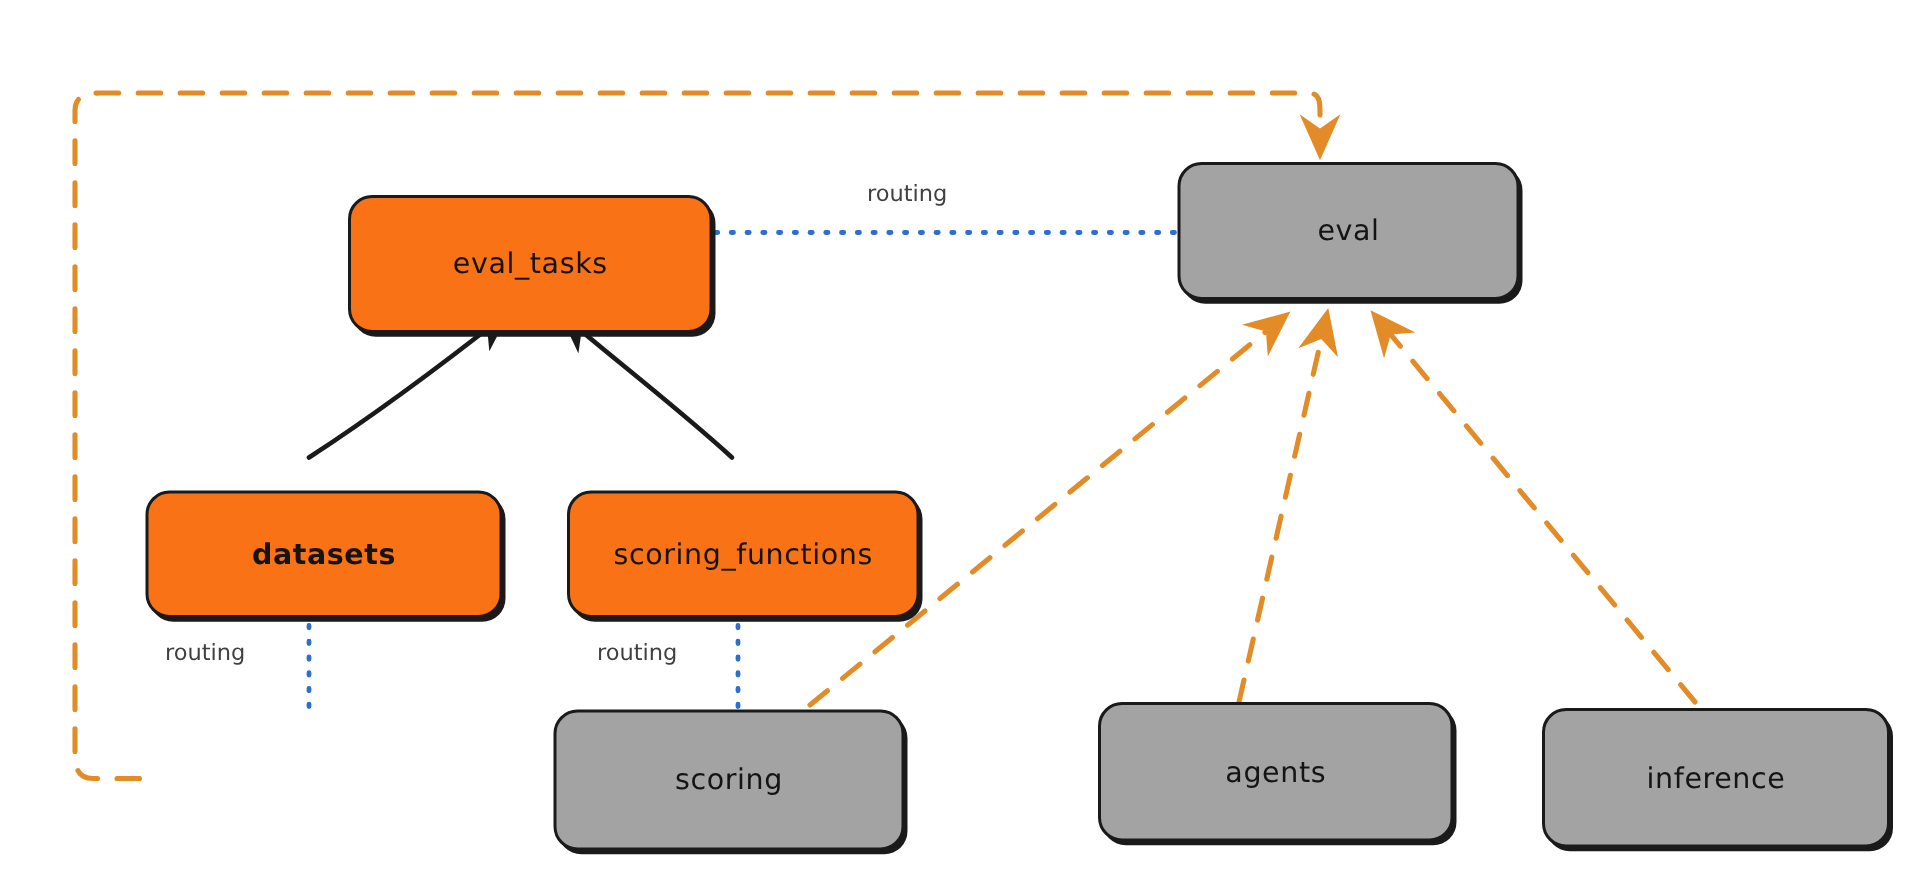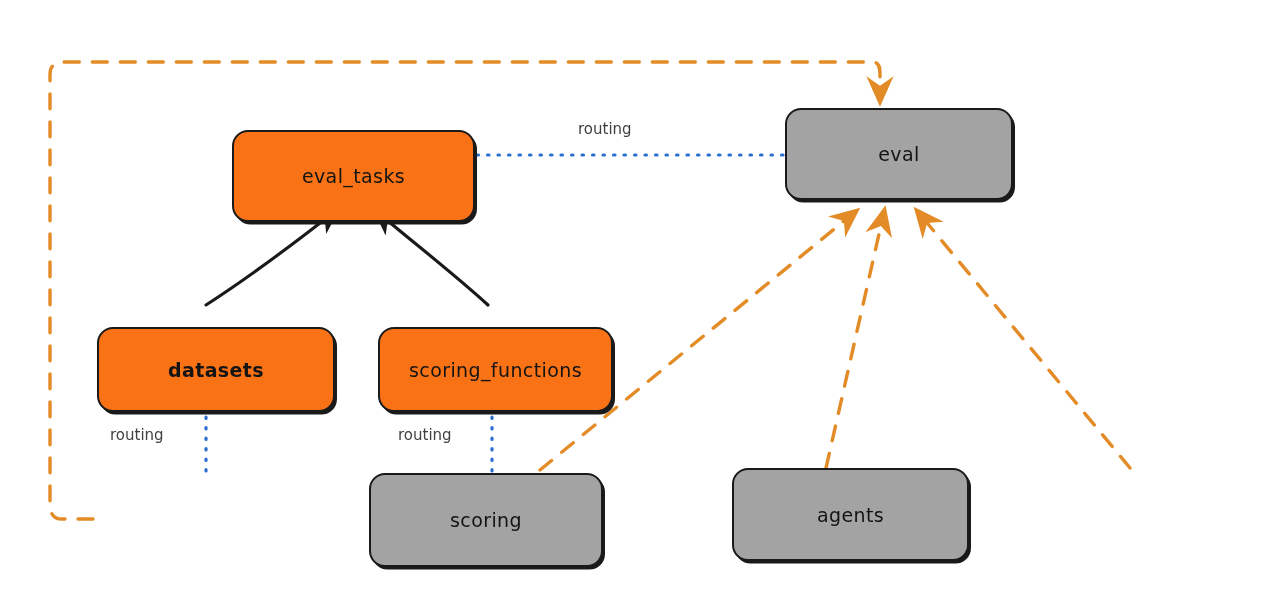--- a/index.html
+++ b/index.html
@@ -123,20 +123,23 @@
 
 
   <div class="node green" style="left:369px; top:473px; width:234px; height:94px;">
     <span class="node-label">scoring</span>
   </div>
 
   <div class="node green" style="left:708px; top:468px; width:237px; height:93px;margin-left:24px;">
     <span class="node-label">agents</span>
   </div>
 
+  <div class="node green" style="left:1028px; top:472px; width:232px; height:93px;">
+    <span class="node-label">inference</span>
+  </div>
 
   <span class="edge-label" style="left:578px; top:120px;">routing</span>
 
   <span class="edge-label" style="left:110px; top:426px;">routing</span>
 
   <span class="edge-label" style="left:398px; top:426px;">routing</span>
 
 </div>
 
 </body></html>

